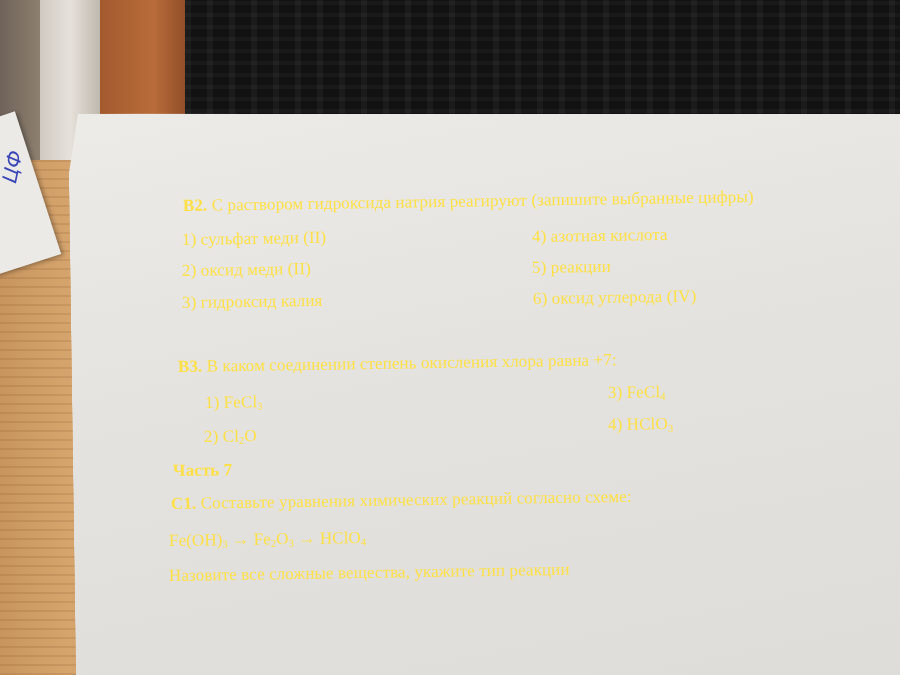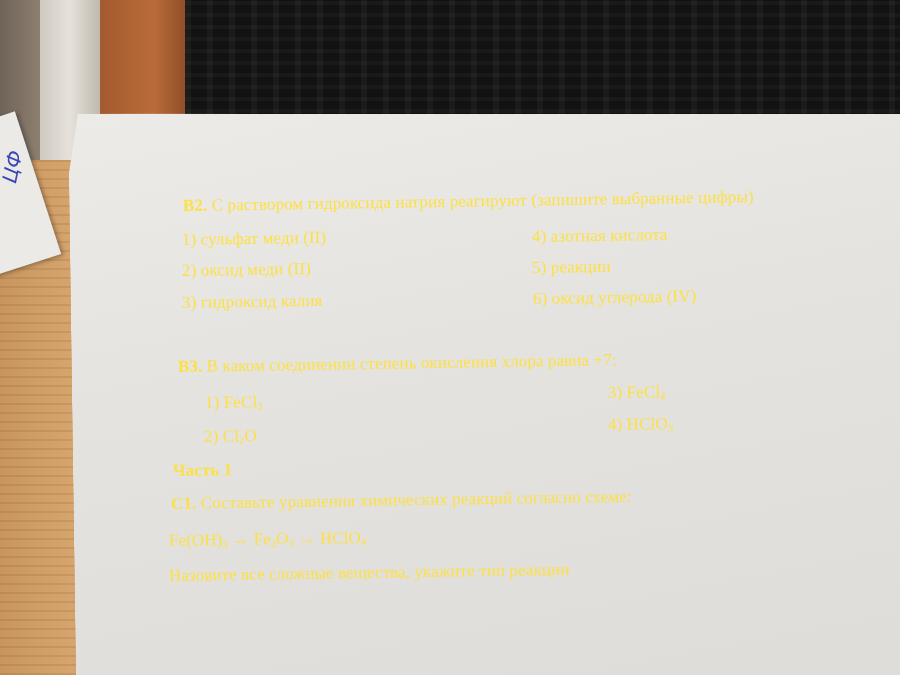--- a/index.html
+++ b/index.html
@@ -103,21 +103,21 @@
     </div>
     <div class="line rot" style="left:608px; top:383px;">
       <span>3)</span>
       <span><span>FeCl</span><sub>4</sub></span>
     </div>
     <div class="line rot" style="left:608px; top:415px;">
       <span>4)</span>
       <span><span>HClO</span><sub>3</sub></span>
     </div>
 
-    <div class="line rot q-label" style="left:173px; top:461px;">Часть 1</div>
+    <div class="line rot q-label" style="left:173px; top:461px;">Часть 7</div>
     <div class="line rot" style="left:171px; top:494px;">
       <span class="q-label">C1.</span>
       <span>Составьте уравнения химических реакций согласно схеме:</span>
     </div>
     <div class="line rot" style="left:169px; top:531px;">
       <span>Fe(OH)</span><sub>3</sub><span> → </span><span>Fe</span><sub>2</sub><span>O</span><sub>3</sub><span> → </span><span>HClO</span><sub>4</sub>
     </div>
     <div class="line rot" style="left:169px; top:566px;">Назовите все сложные вещества, укажите тип реакции</div>
   </div>
 </div>

